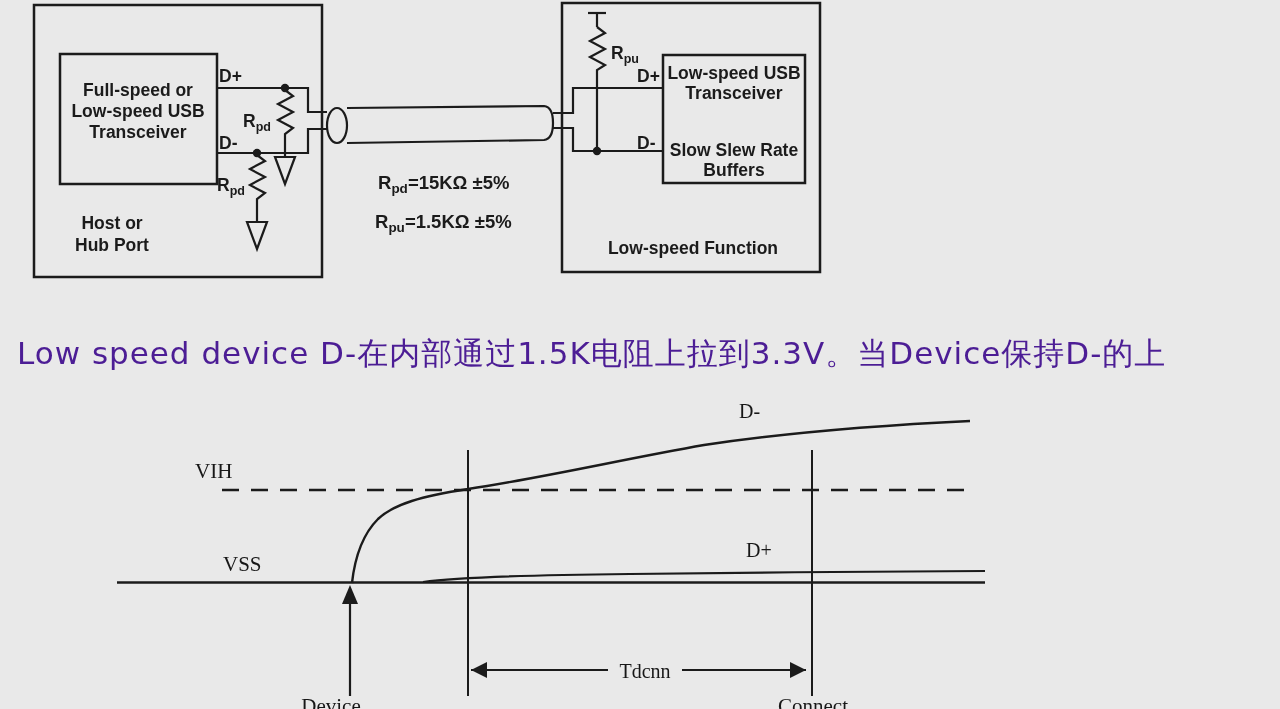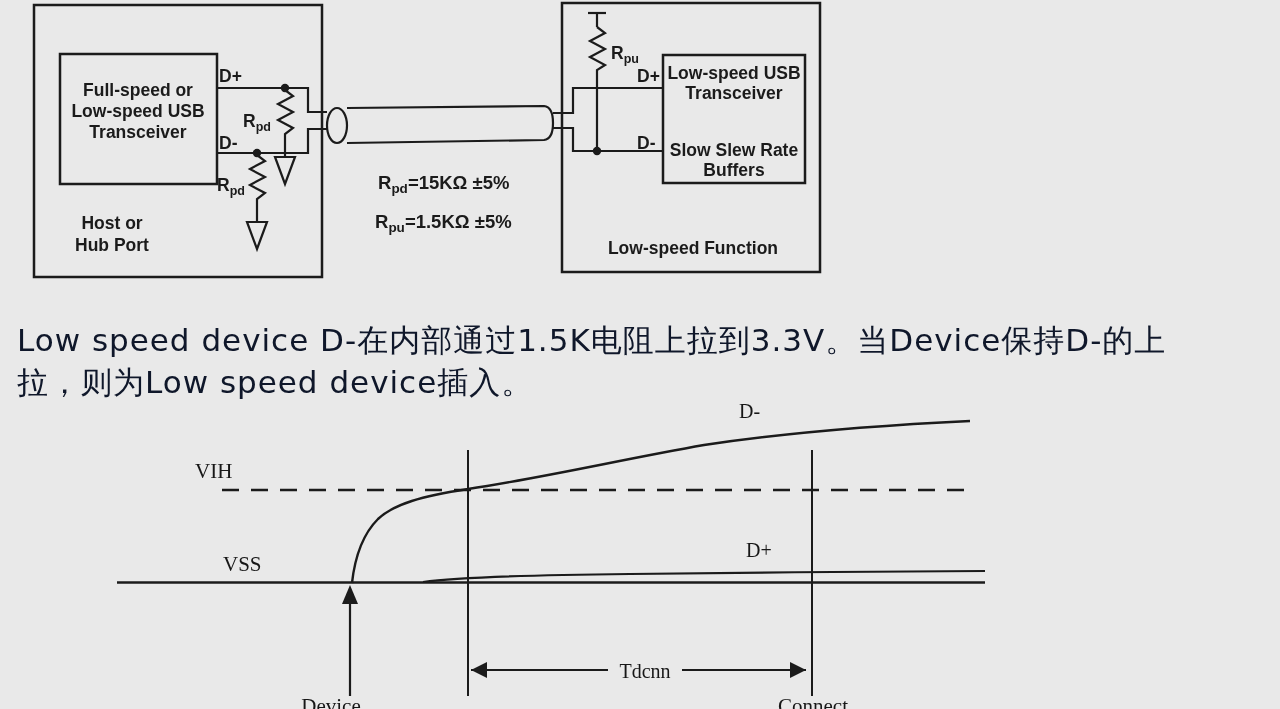--- a/index.html
+++ b/index.html
@@ -5,23 +5,23 @@
   html,body{margin:0;padding:0;background:#c9c9c9;}
   .stage{
     position:relative;width:1280px;height:709px;overflow:hidden;
     background:#e9e9e9;
     font-family:"Liberation Sans",sans-serif;
   }
   .art{position:absolute;left:0;top:0;}
   .lbl{font-family:"Liberation Sans",sans-serif;font-weight:700;fill:#1b1b1b;}
   .ser{font-family:"Liberation Serif","DejaVu Serif",serif;fill:#171717;}
   .note{
-    position:absolute;left:17px;top:319px;width:1256px;
+    position:absolute;left:17px;top:332px;width:1256px;
     font-family:"DejaVu Sans","Liberation Sans",sans-serif;
-    font-size:31px;line-height:42px;letter-spacing:1px;color:#0f172a;
+    font-size:31px;line-height:42px;letter-spacing:1px;color:#4c1d95;
     white-space:nowrap;
   }
 </style>
 </head>
 <body>
 
 <div class="stage">
 
   <svg class="art" width="1280" height="709" viewBox="0 0 1280 709">
 
@@ -104,16 +104,15 @@
       <text x="739" y="418" font-size="20">D-</text>
       <text x="746" y="557" font-size="20">D+</text>
       <text x="645" y="678" font-size="20" text-anchor="middle">Tdcnn</text>
       <text x="331" y="713" text-anchor="middle">Device</text>
       <text x="813" y="713" text-anchor="middle">Connect</text>
     </g>
   </svg>
 
   <div class="note">
     <div>Low speed device D-在内部通过1.5K电阻上拉到3.3V。当Device保持D-的上</div>
-    <div>拉，则为Low speed device插入。</div>
   </div>
 
 </div>
 
 </body></html>

